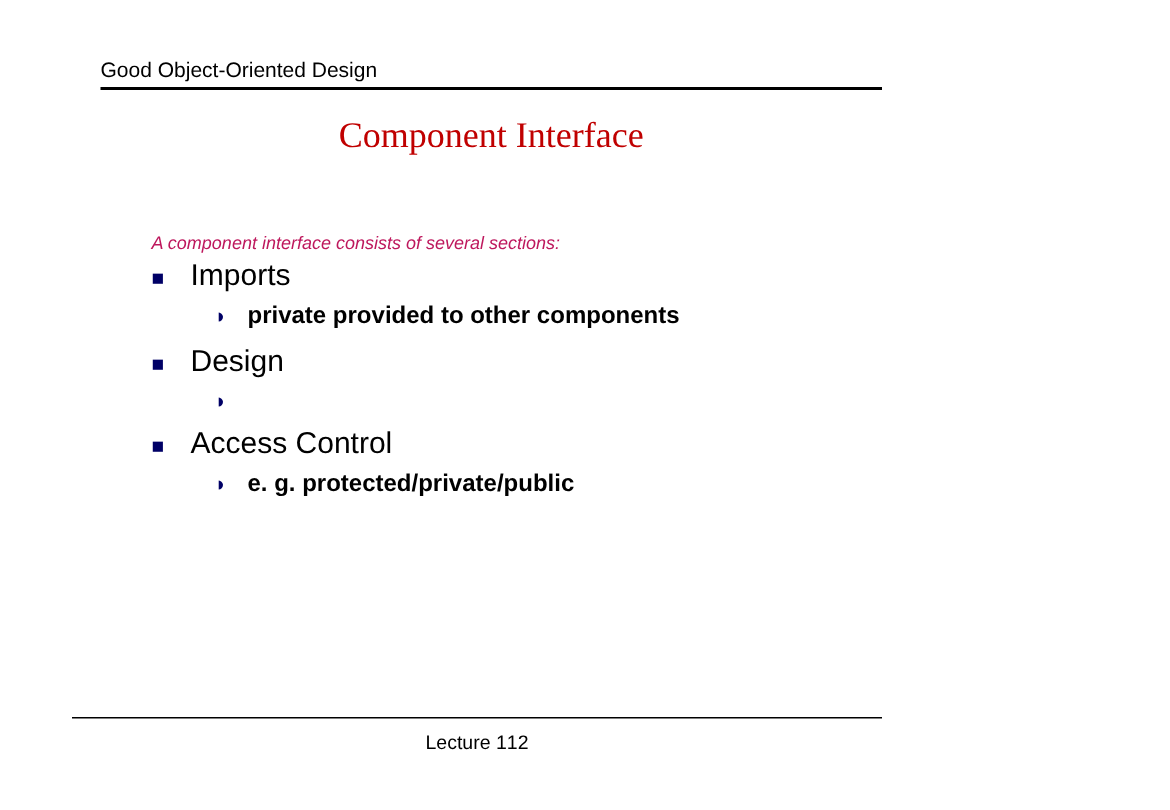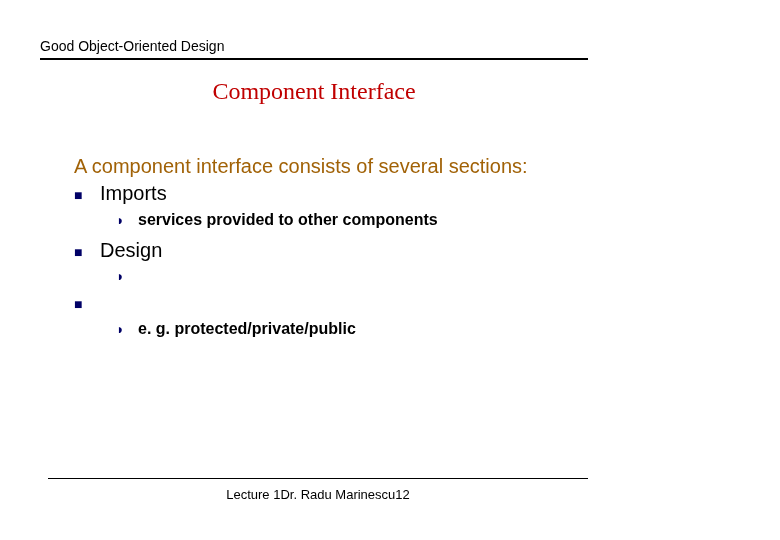--- a/index.html
+++ b/index.html
@@ -1,21 +1,21 @@
 <!DOCTYPE html>
 <html><head>
 <meta charset="utf-8">
 <style>
   * { margin: 0; padding: 0; box-sizing: border-box; }
   html, body { width: 780px; height: 540px; background: #fff; font-family: Arial, Helvetica, sans-serif; }
   .slide {
     width: 636px;
     height: 540px;
     position: relative;
-    padding: 38px 48px 0 40px;
+    padding: 38px 48px 0 67px;
   }
   .header-label {
     font-size: 14px;
     color: #000;
     margin-bottom: 4px;
   }
   .header-rule {
     border: none;
     border-top: 2px solid #000;
     margin-bottom: 18px;
@@ -26,23 +26,24 @@
     color: #c00000;
     text-align: center;
     margin-bottom: 50px;
     font-weight: normal;
   }
   .content {
     padding-left: 34px;
     padding-right: 20px;
   }
   .intro {
-    font-size: 20px;
-    color: #a16207;
+    font-size: 12px;
+    color: #be185d;
     margin-bottom: 4px;
+    font-style: italic;
   }
   .l1 {
     display: flex;
     align-items: baseline;
     font-size: 20px;
     color: #000;
     margin-bottom: 2px;
     margin-top: 2px;
   }
   .l1 .bullet {
@@ -100,42 +101,42 @@
 
   <div class="content">
     <div class="intro">A component interface consists of several sections:</div>
 
     <div class="l1">
       <span class="bullet">■</span>
       <span>Imports</span>
     </div>
     <div class="l2">
       <span class="arrow">◗</span>
-      <span>services provided to other components</span>
+      <span>private provided to other components</span>
     </div>
 
     <div class="l1">
       <span class="bullet">■</span>
       <span>Design</span>
     </div>
     <div class="l2">
       <span class="arrow">◗</span>
     </div>
 
     <div class="l1">
       <span class="bullet">■</span>
+      <span>Access Control</span>
     </div>
     <div class="l2">
       <span class="arrow">◗</span>
       <span>e. g. protected/private/public</span>
     </div>
   </div>
 
   <div class="footer">
     <hr class="footer-rule">
     <div class="footer-row">
       <span>Lecture 1</span>
-      <span>Dr. Radu Marinescu</span>
       <span>12</span>
     </div>
   </div>
 
 </div>
 
 </body></html>

